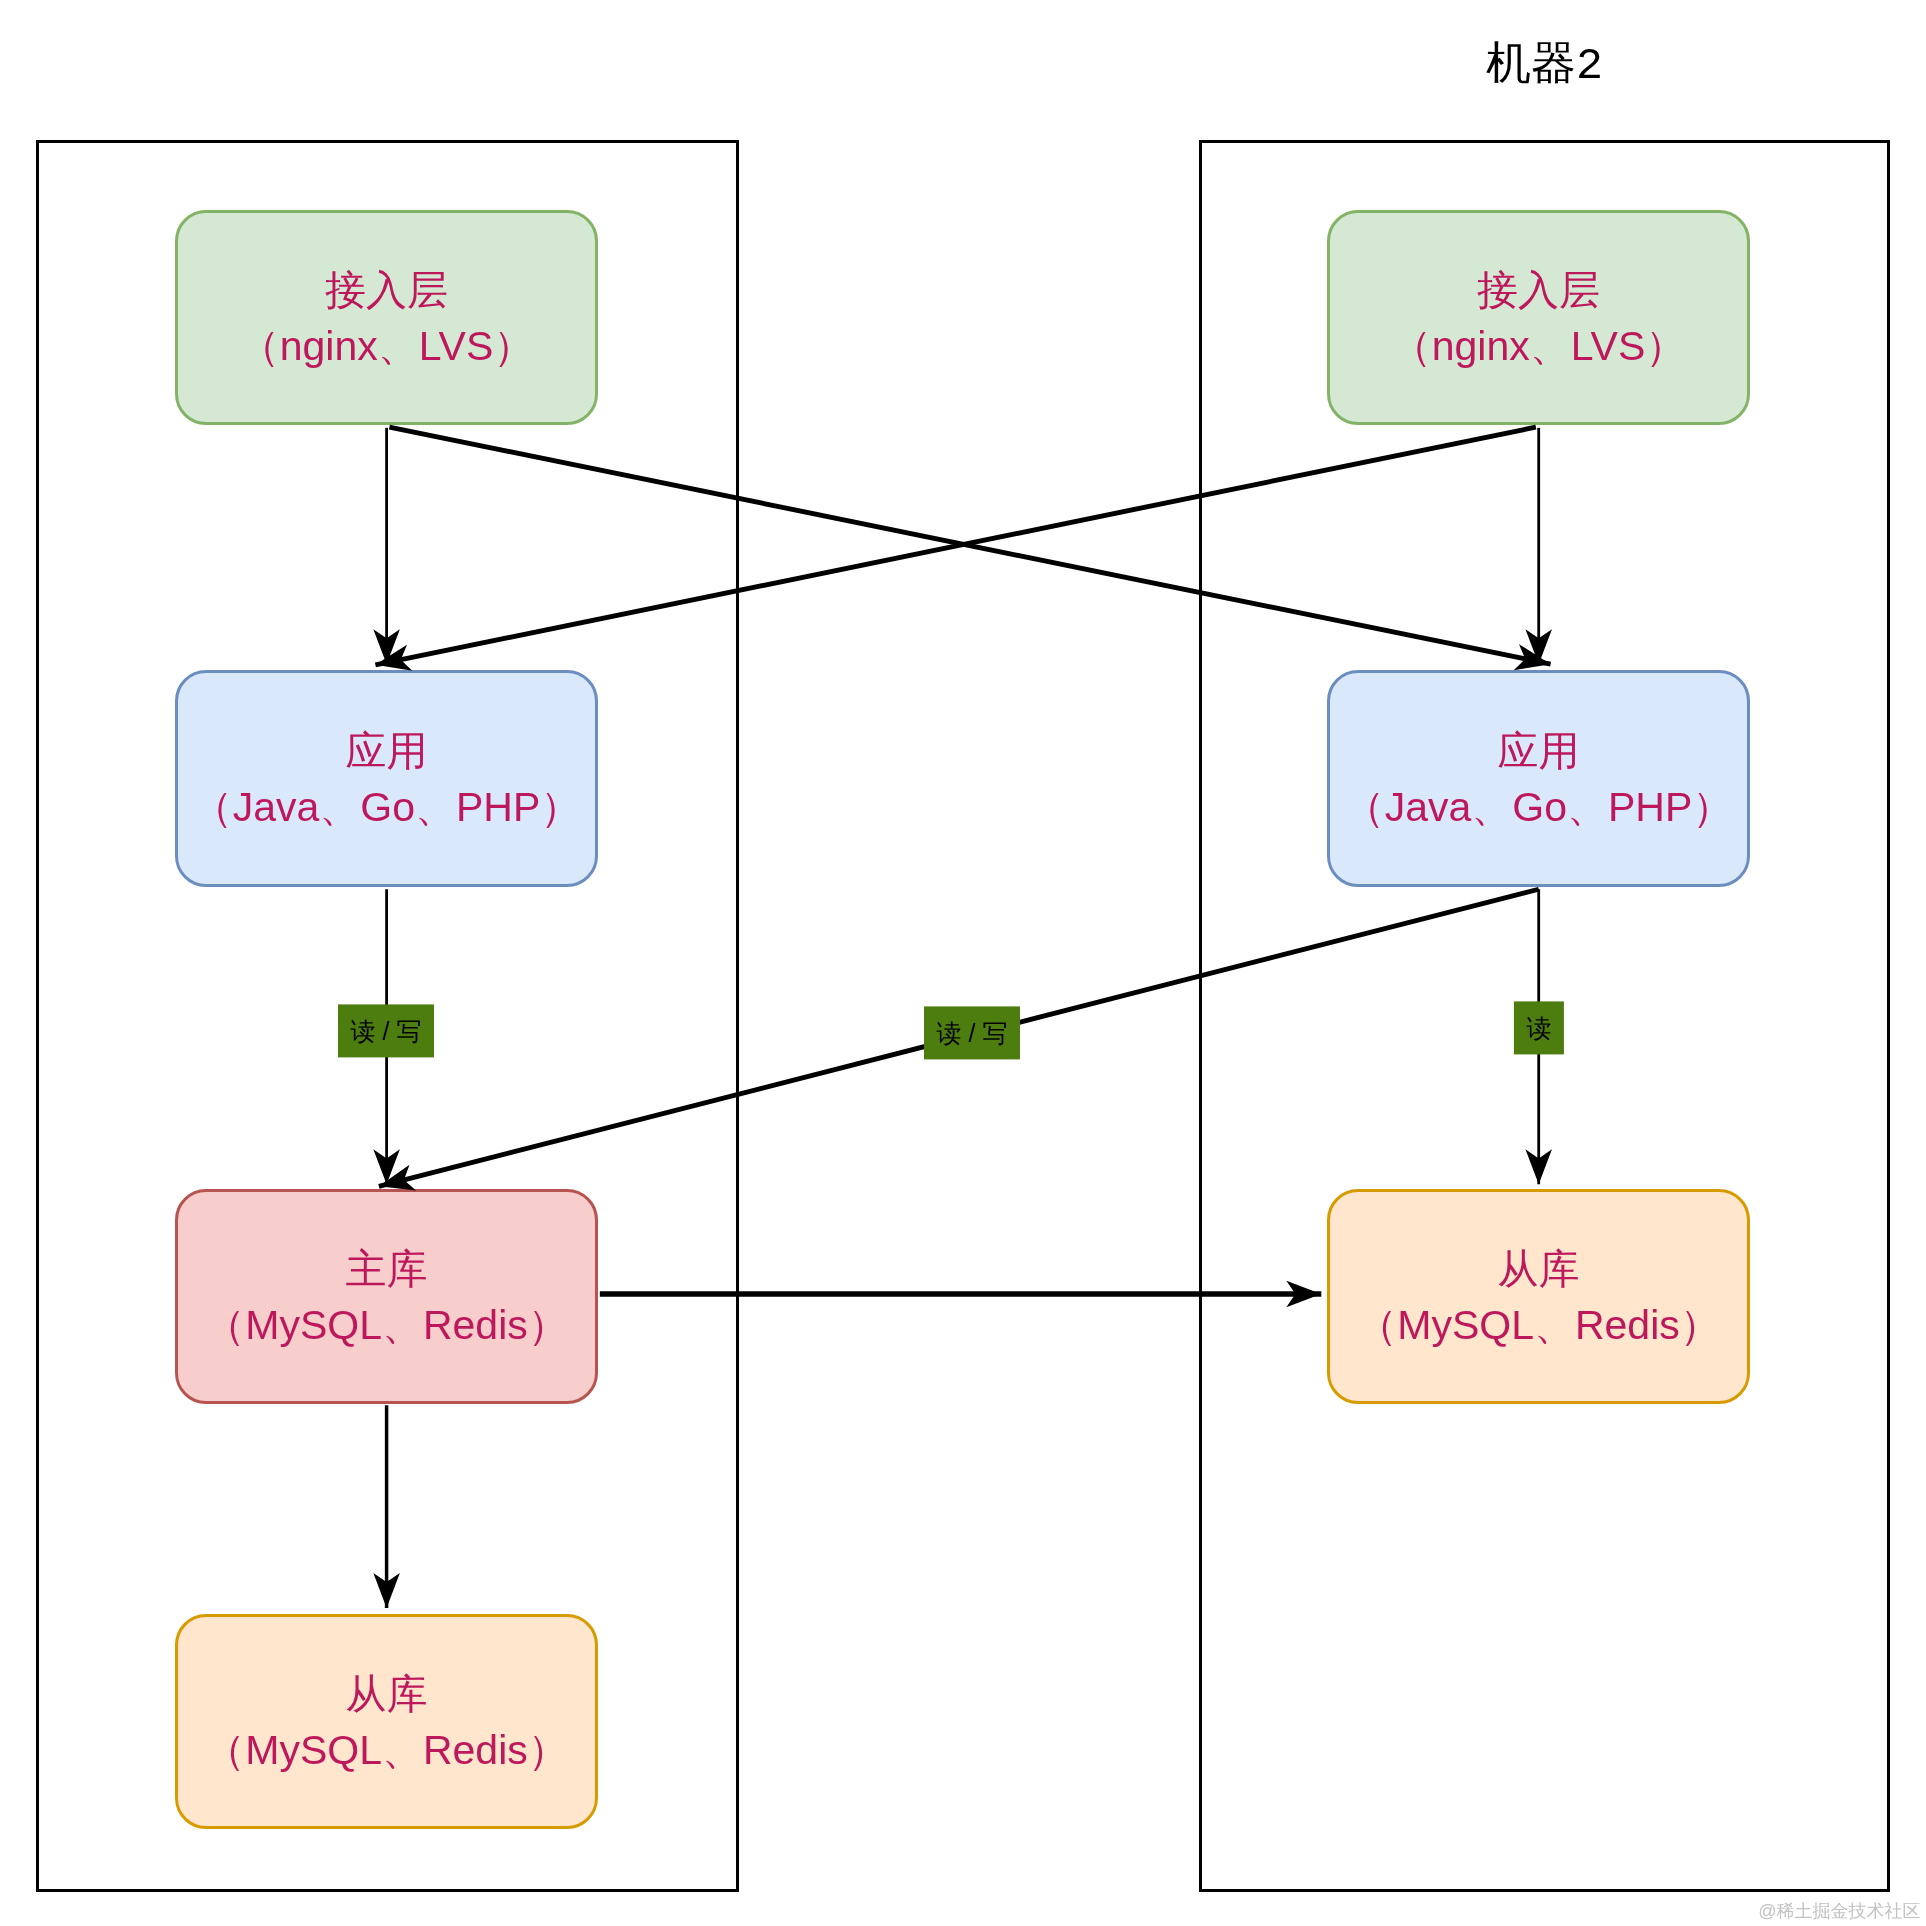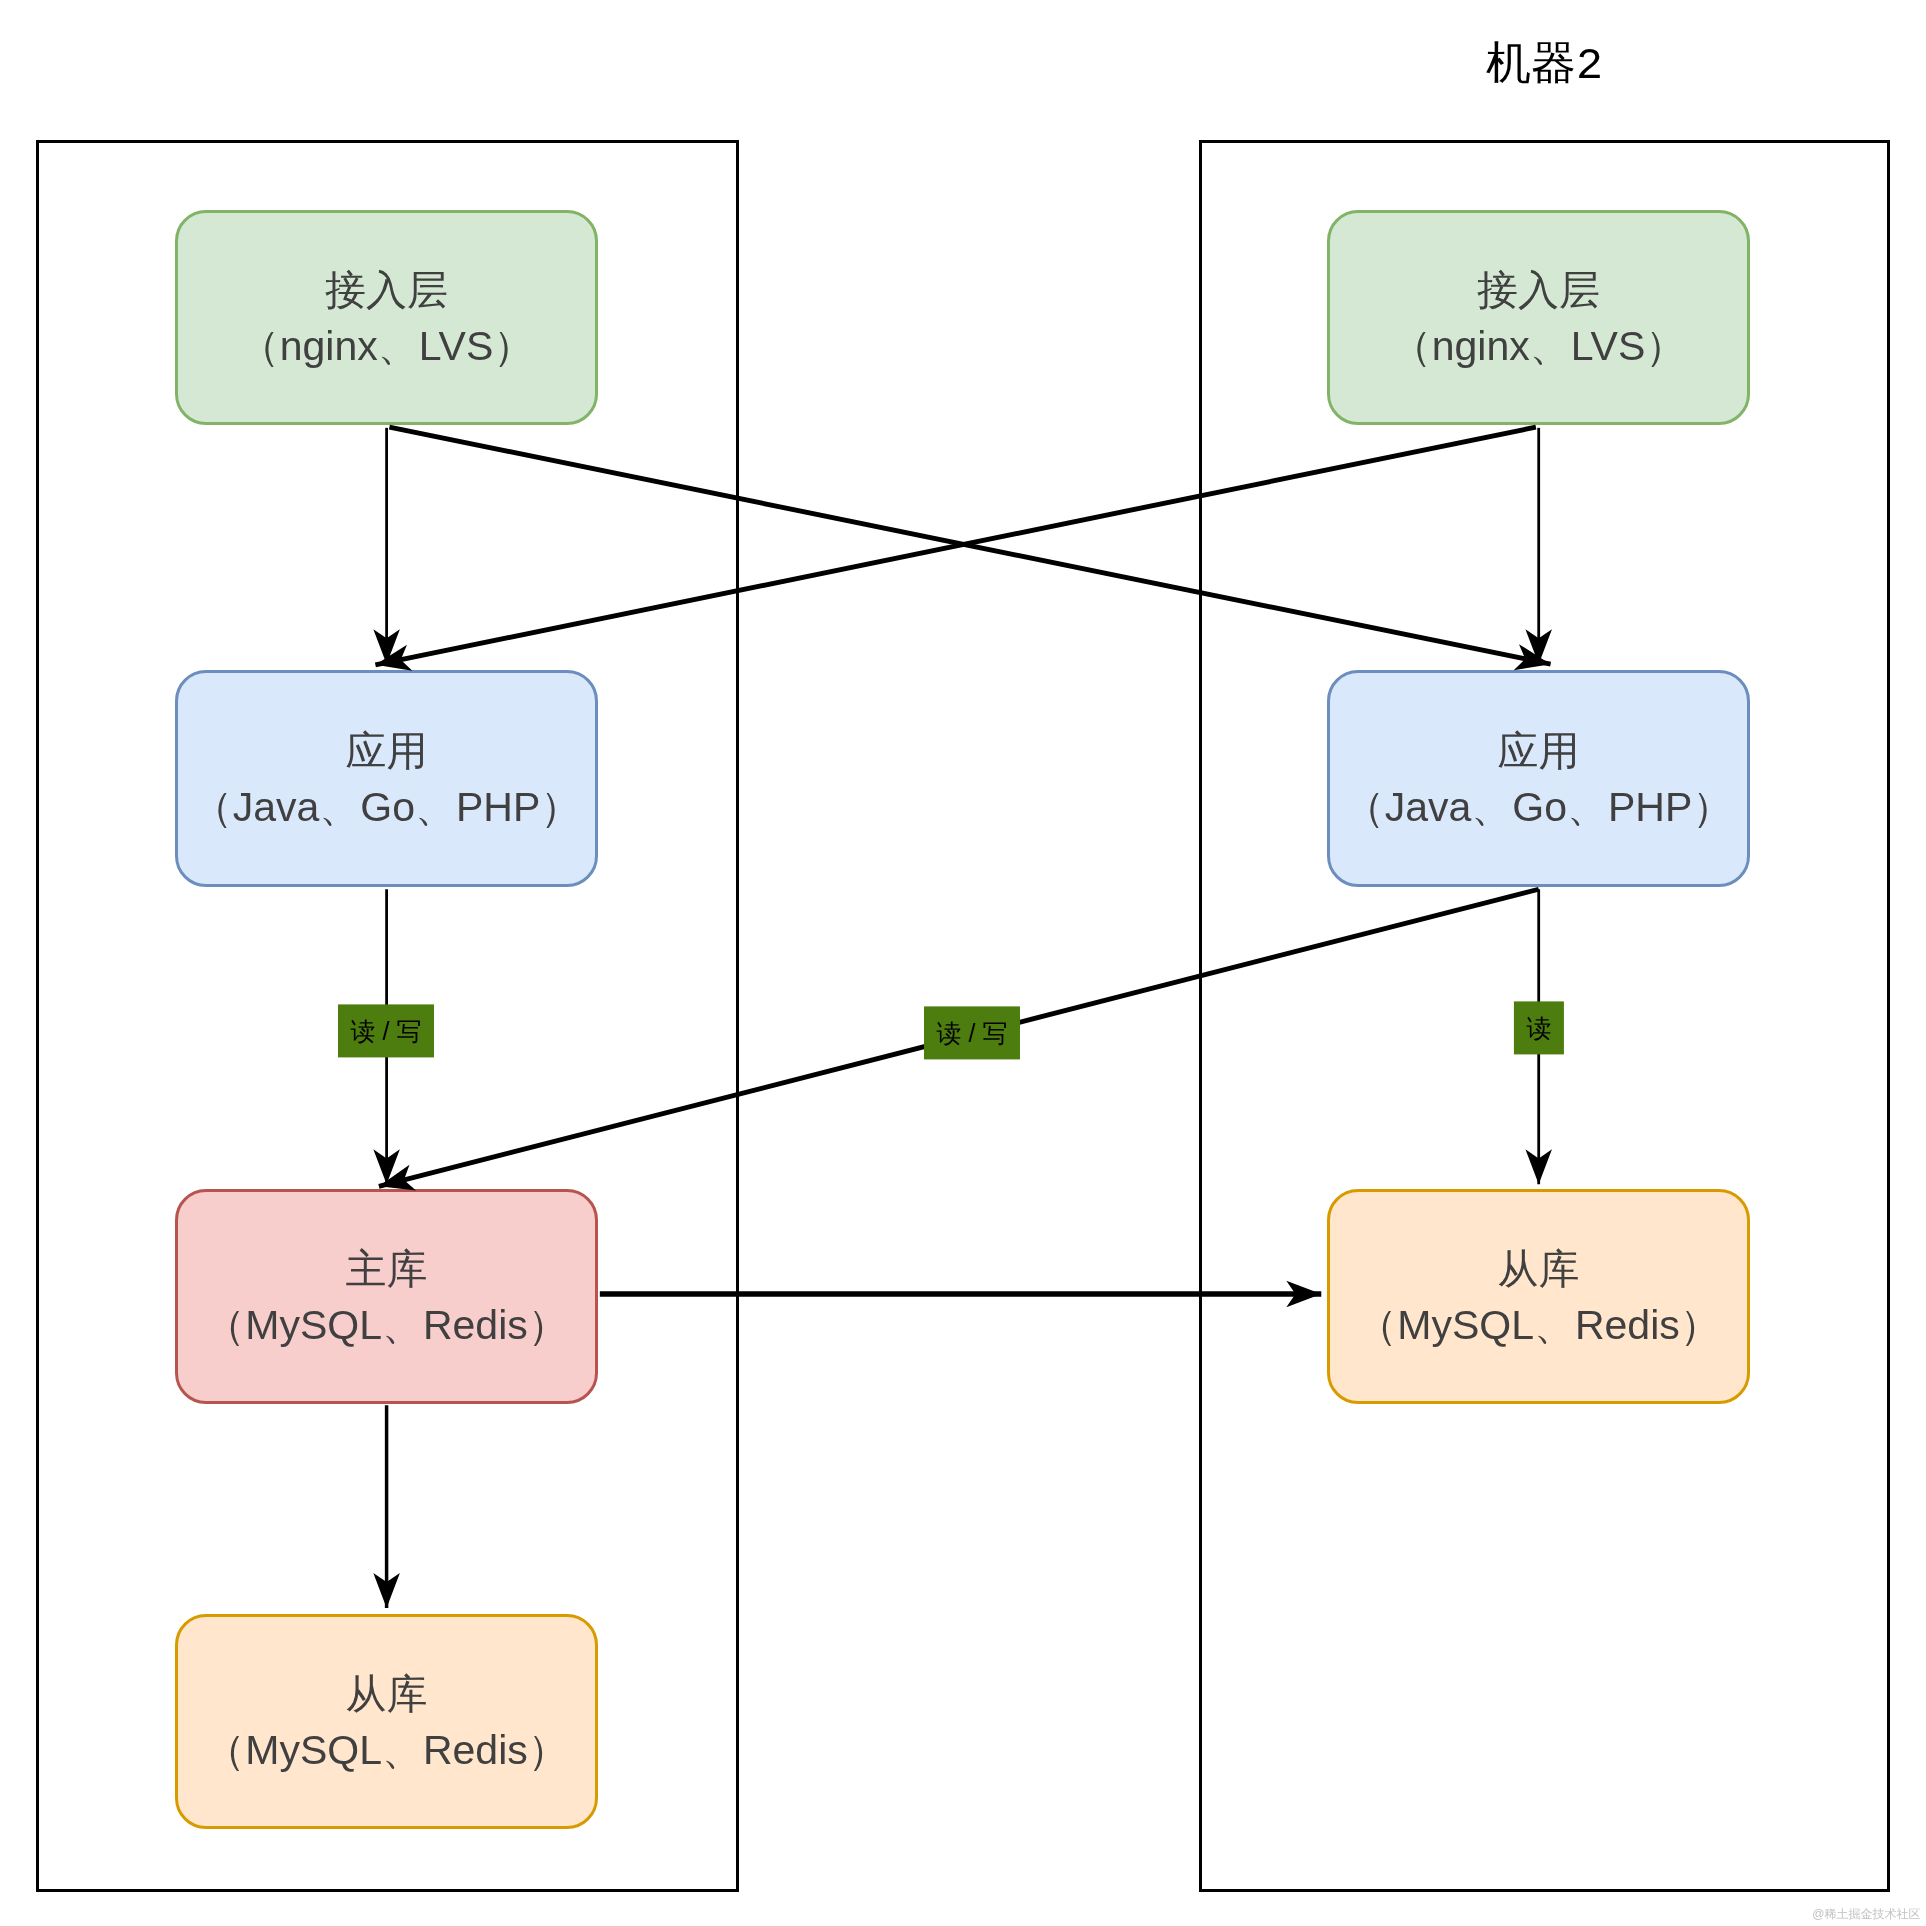--- a/index.html
+++ b/index.html
@@ -38,21 +38,21 @@
     height: 215px;
     border-radius: 31px;
     border: 3.5px solid;
     display: flex;
     flex-direction: column;
     align-items: center;
     justify-content: center;
     text-align: center;
     font-size: 41px;
     line-height: 56px;
-    color: #404040;
+    color: #be185d;
     z-index: 2;
   }
   .node.green  { background: #d5e8d4; border-color: #82b366; }
   .node.blue   { background: #dae8fc; border-color: #6c8ebf; }
   .node.red    { background: #f8cecc; border-color: #b85450; }
   .node.orange { background: #ffe6cc; border-color: #d79b00; }
   svg.edges {
     position: absolute;
     left: 0;
     top: 0;
@@ -67,21 +67,21 @@
     font-size: 25px;
     line-height: 42px;
     color: #000000;
     white-space: nowrap;
     z-index: 6;
   }
   .watermark {
     position: absolute;
     right: 5.6px;
     bottom: 2.8px;
-    font-size: 12px;
+    font-size: 18px;
     color: #c2c2c2;
     z-index: 7;
     text-align: right;
   }
 </style>
 </head>
 <body>
 
 <div class="canvas">
 

